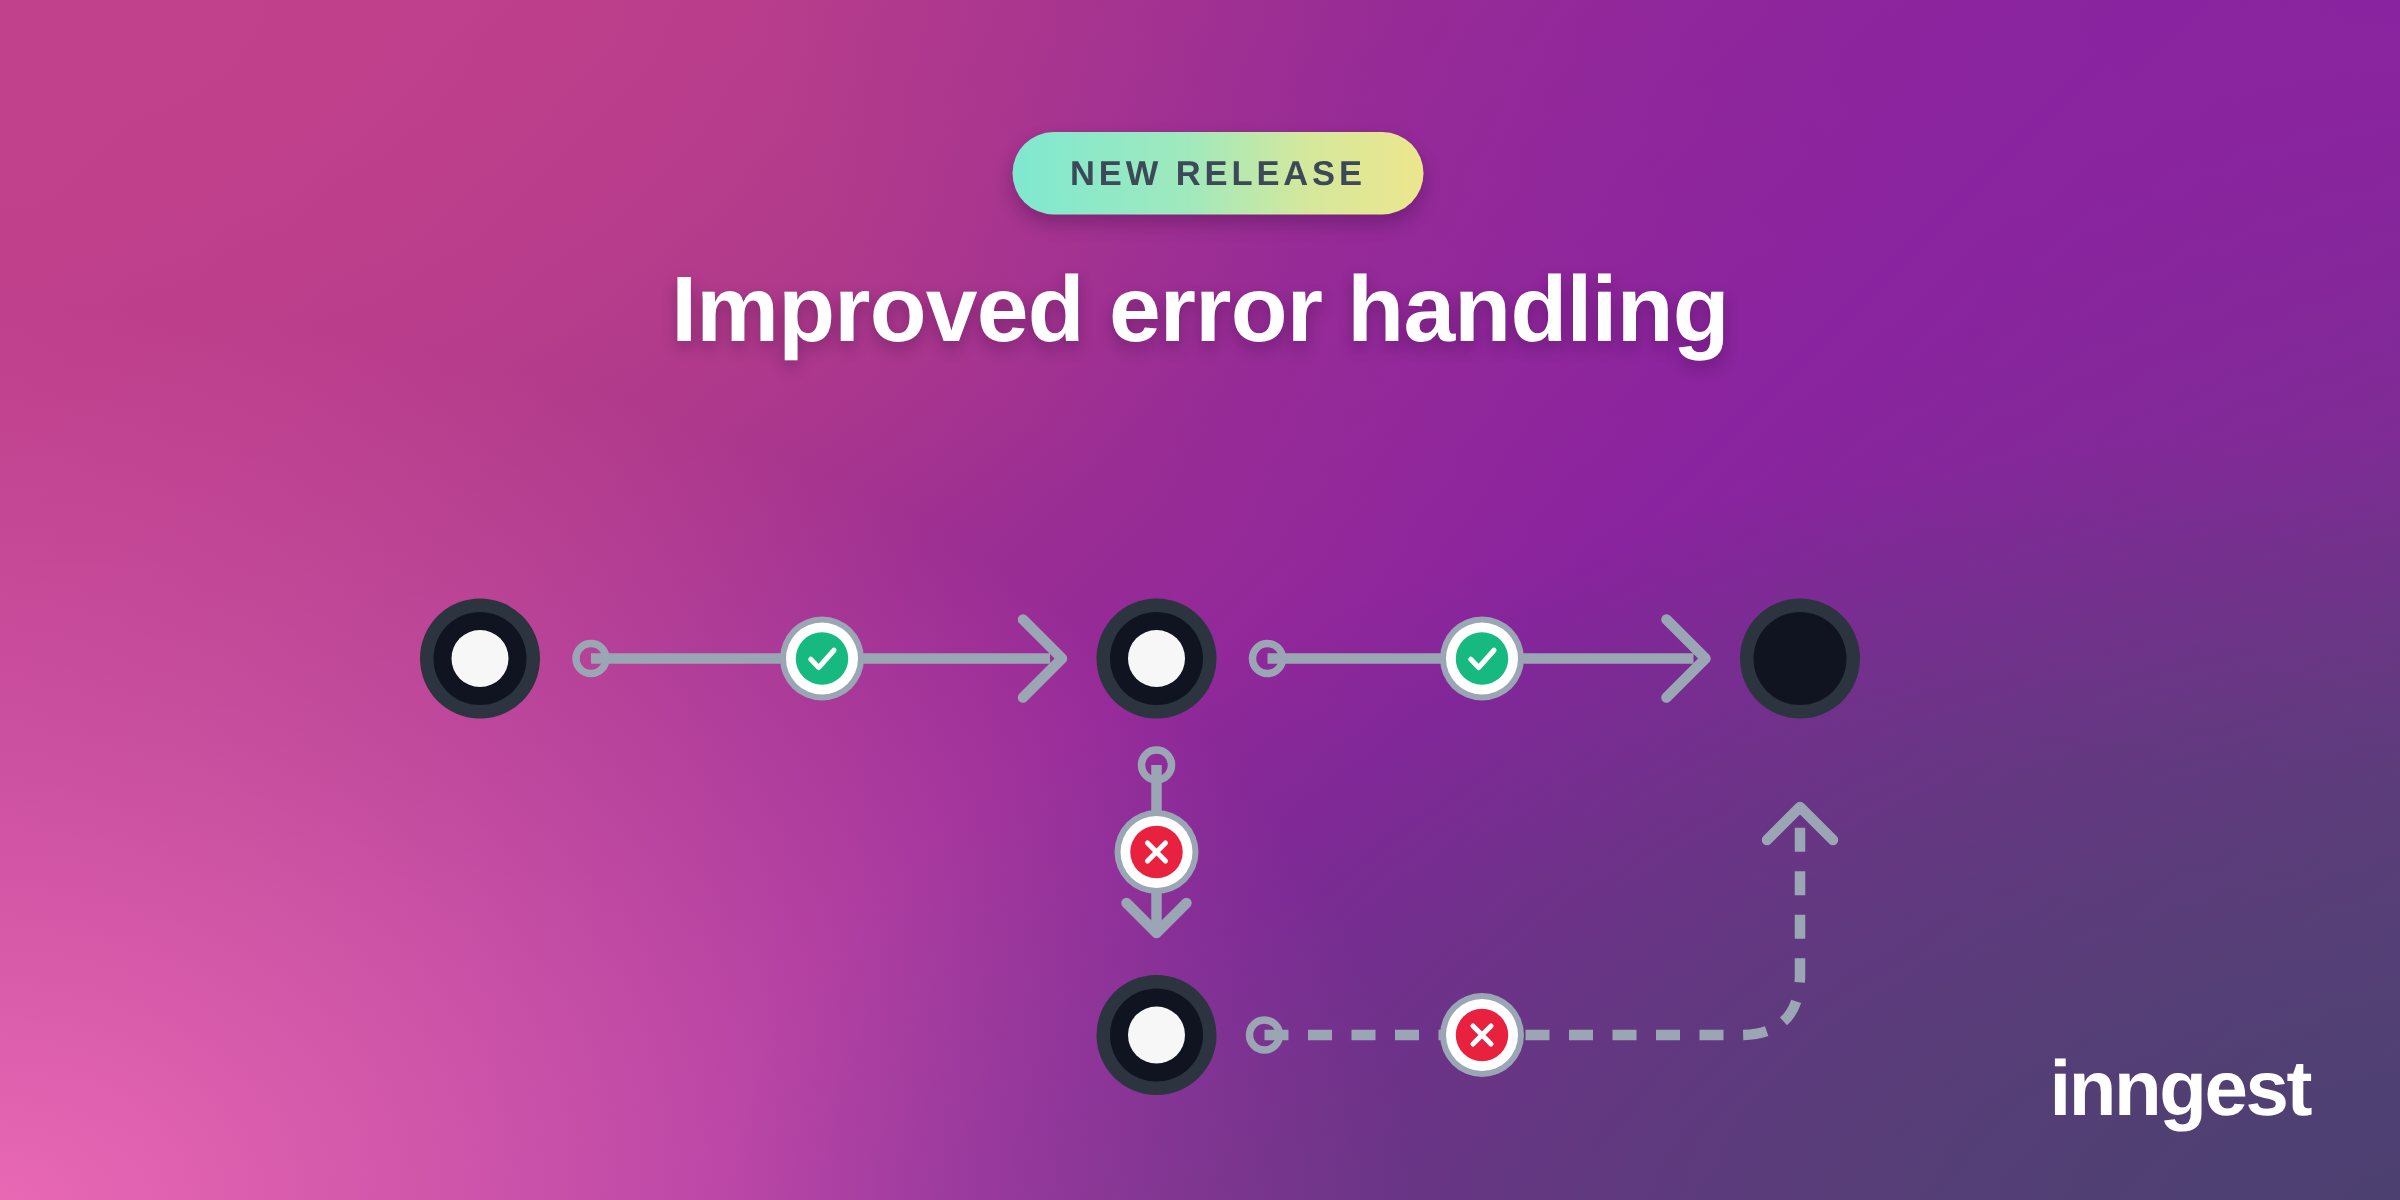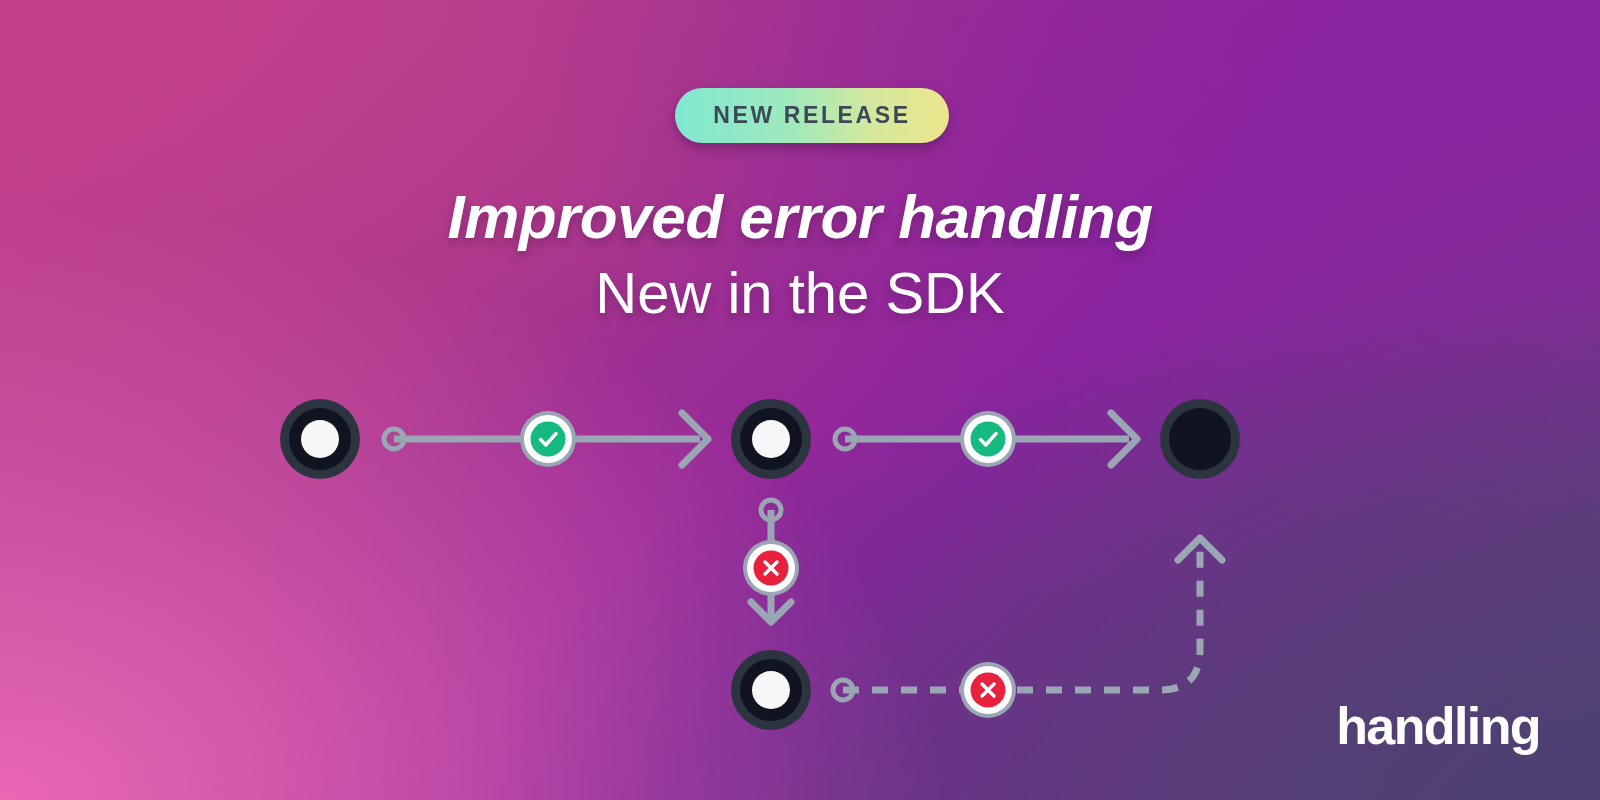--- a/index.html
+++ b/index.html
@@ -47,28 +47,27 @@
   }
 
   
   .heading-block {
     position: absolute;
     left: 0; right: 0;
     top: 172px;
     text-align: center;
   }
   .title {
-    margin: 10px;
+    margin: 0;
     color: #ffffff;
     font-size: 62px;
     font-weight: bold;
     letter-spacing: -0.5px;
     line-height: 1.12;
     text-shadow: 0 5px 10px rgba(40,10,50,0.30);
-    font-style: italic;
   }
   .subtitle {
     margin: 6px 0 0 0;
     color: #ffffff;
     font-size: 58px;
     font-weight: normal;
     line-height: 1.12;
     text-shadow: 0 5px 10px rgba(40,10,50,0.28);
   }
 
@@ -97,21 +96,20 @@
 <body>
 
 <div id="stage">
 
   <div class="badge-wrap">
     <span class="badge">NEW RELEASE</span>
   </div>
 
   <div class="heading-block">
     <h1 class="title">Improved error handling</h1>
-    <p class="subtitle">New in the SDK</p>
   </div>
 
   <svg id="diagram" viewBox="0 0 1600 800" xmlns="http://www.w3.org/2000/svg">
       <line x1="394" y1="439" x2="700" y2="439" stroke="#9aa6b4" stroke-width="7" stroke-linecap="butt"></line>
       <circle cx="394" cy="439" r="10" fill="none" stroke="#9aa6b4" stroke-width="5"></circle>
       <path d="M 682 413 L 708 439 L 682 465" fill="none" stroke="#9aa6b4" stroke-width="7" stroke-linecap="round" stroke-linejoin="round"></path>
       <line x1="845" y1="439" x2="1129" y2="439" stroke="#9aa6b4" stroke-width="7" stroke-linecap="butt"></line>
       <circle cx="845" cy="439" r="10" fill="none" stroke="#9aa6b4" stroke-width="5"></circle>
       <path d="M 1111 413 L 1137 439 L 1111 465" fill="none" stroke="#9aa6b4" stroke-width="7" stroke-linecap="round" stroke-linejoin="round"></path>
       <line x1="771" y1="510" x2="771" y2="622" stroke="#9aa6b4" stroke-width="7" stroke-linecap="butt"></line>
@@ -158,15 +156,15 @@
         <path d="M 765 562 L 777 574 M 777 562 L 765 574" fill="none" stroke="#ffffff" stroke-width="3.4" stroke-linecap="round"></path>
       </g>
       <g>
         <circle cx="988" cy="690" r="28" fill="#9aa6b4"></circle>
         <circle cx="988" cy="690" r="24" fill="#ffffff"></circle>
         <circle cx="988" cy="690" r="17.5" fill="#e8213f"></circle>
         <path d="M 982 684 L 994 696 M 994 684 L 982 696" fill="none" stroke="#ffffff" stroke-width="3.4" stroke-linecap="round"></path>
       </g>
     </svg>
 
-  <div class="logo">handling</div>
+  <div class="logo">inngest</div>
 
 </div>
 
 </body></html>

